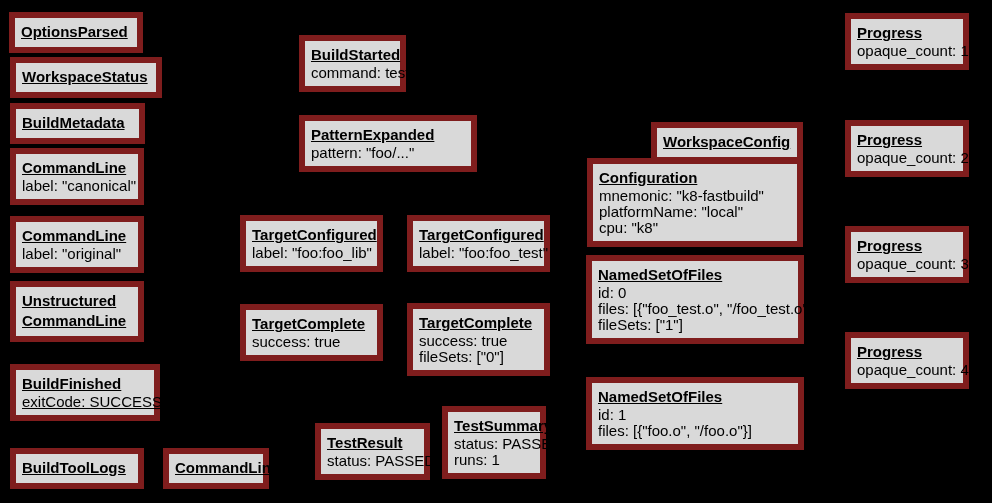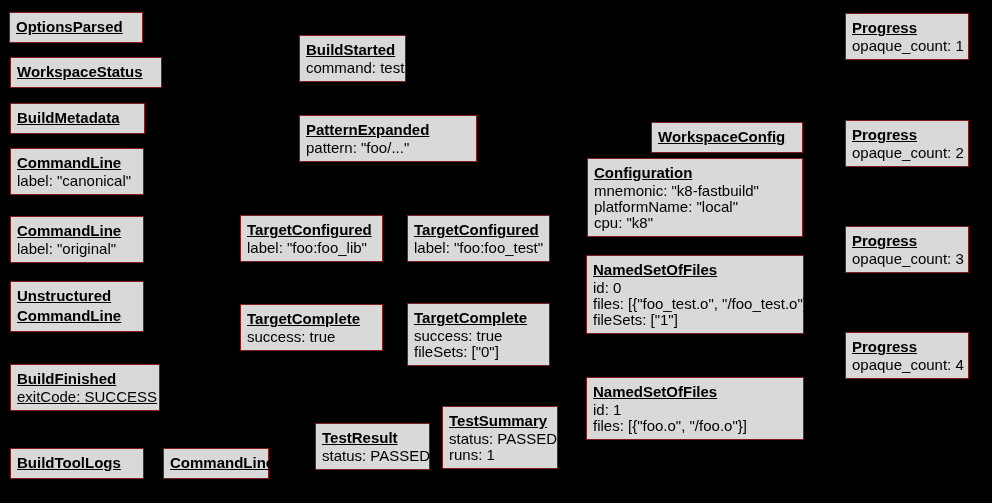--- a/index.html
+++ b/index.html
@@ -8,21 +8,21 @@
     width: 992px;
     height: 503px;
     background: #000000;
     overflow: hidden;
     font-family: "Liberation Sans", sans-serif;
   }
   .node {
     position: absolute;
     box-sizing: border-box;
     background: #d9d9d9;
-    border: 1px solid #7f1d1d;
+    border: 6px solid #7f1d1d;
     color: #000000;
     padding: 4px 6px 5px 6px;
   }
   .node .title {
     font-size: 15px;
     font-weight: bold;
     text-decoration: underline;
     line-height: 20px;
     white-space: pre-line;
   }
@@ -106,21 +106,21 @@
     <div class="title">TargetComplete</div>
     <div class="field">success: true</div>
     <div class="field">fileSets: ["0"]</div>
   </div>
 
   <div class="node" style="left:315px; top:423px; width:115px;">
     <div class="title">TestResult</div>
     <div class="field">status: PASSED</div>
   </div>
 
-  <div class="node" style="left:442px; top:406px; width:116px;">
+  <div class="node" style="left:442px; top:406px; width:104px;">
     <div class="title">TestSummary</div>
     <div class="field">status: PASSED</div>
     <div class="field">runs: 1</div>
   </div>
 
   <div class="node" style="left:651px; top:74px; width:152px;margin-top:48px;">
     <div class="title">WorkspaceConfig</div>
   </div>
 
   <div class="node" style="left:587px; top:158px; width:216px;">

